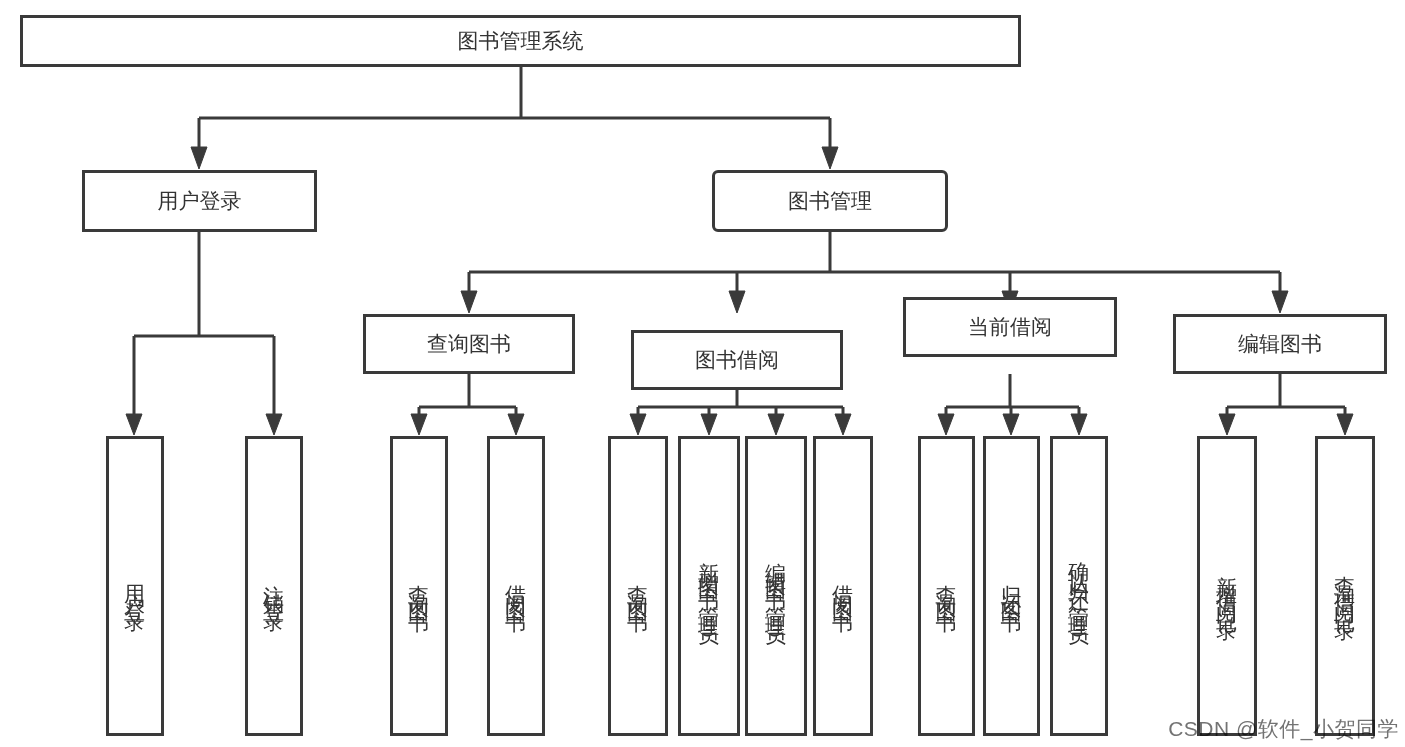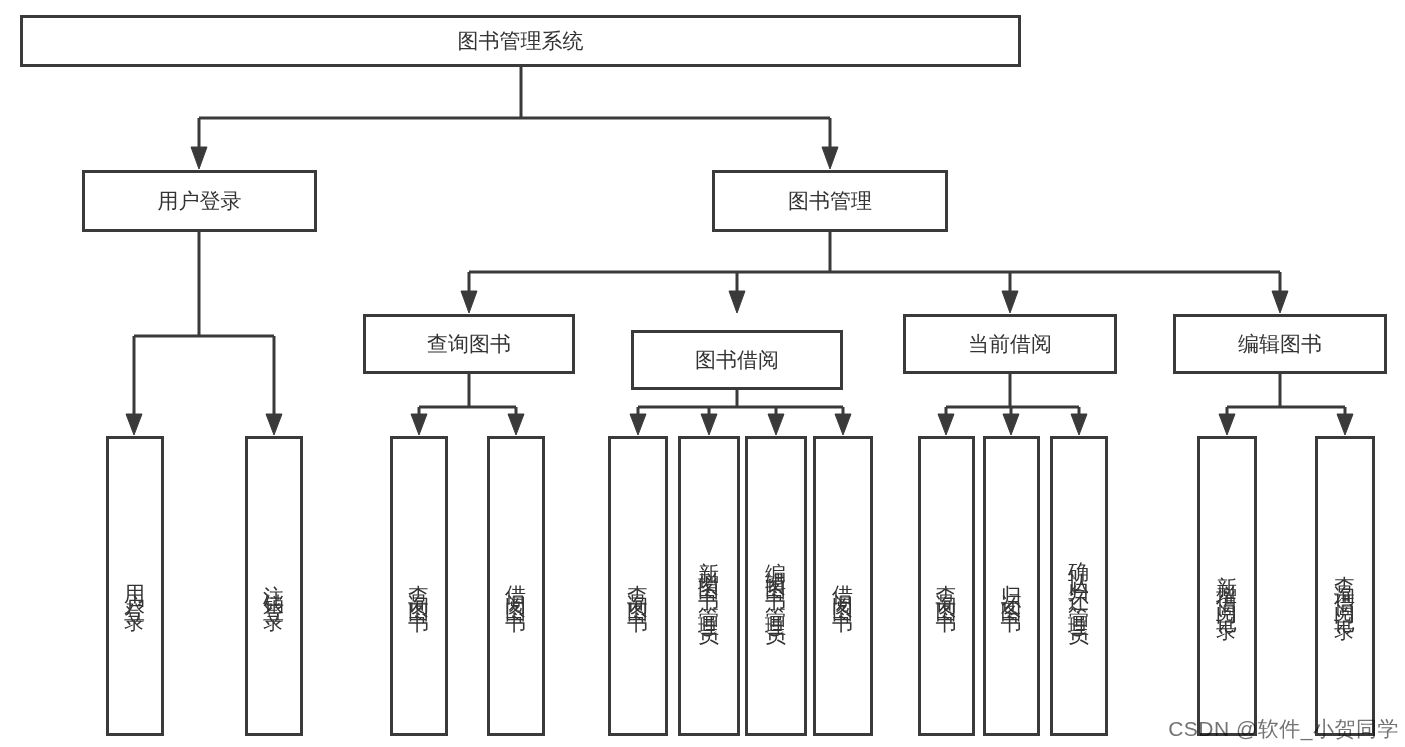--- a/index.html
+++ b/index.html
@@ -36,24 +36,24 @@
     text-orientation: mixed;
     white-space: nowrap;
     line-height: 1;
     font-size: 21px;
     letter-spacing: 9px;
   }
 
   
   #box-root      { left: 20px;  top: 15px;  width: 1001px; height: 52px; }
   #box-login     { left: 82px;  top: 170px; width: 235px;  height: 62px; }
-  #box-mgmt      { left: 712px; top: 170px; width: 236px;  height: 62px; }
+  #box-mgmt      { left: 712px; top: 170px; width: 236px;  height: 62px; border-radius: 6px; }
   #box-recommend { left: 363px; top: 314px; width: 212px;  height: 60px; }
   #box-borrow    { left: 631px; top: 330px; width: 212px;  height: 60px; }
-  #box-current   { left: 903px; top: 314px; width: 214px;  height: 60px; }
+  #box-current   { left: 903px; top: 297px; width: 214px;  height: 60px; }
   #box-records   { left: 1173px;top: 314px; width: 214px;  height: 60px; }
 
   
   #leaf-login-1 { left: 106px;  width: 58px; }
   #leaf-login-2 { left: 245px;  width: 58px; }
   #leaf-rec-1   { left: 390px;  width: 58px; }
   #leaf-rec-2   { left: 487px;  width: 58px; }
   #leaf-bor-1   { left: 608px;  width: 60px; }
   #leaf-bor-2   { left: 678px;  width: 62px; }
   #leaf-bor-3   { left: 745px;  width: 62px; }

